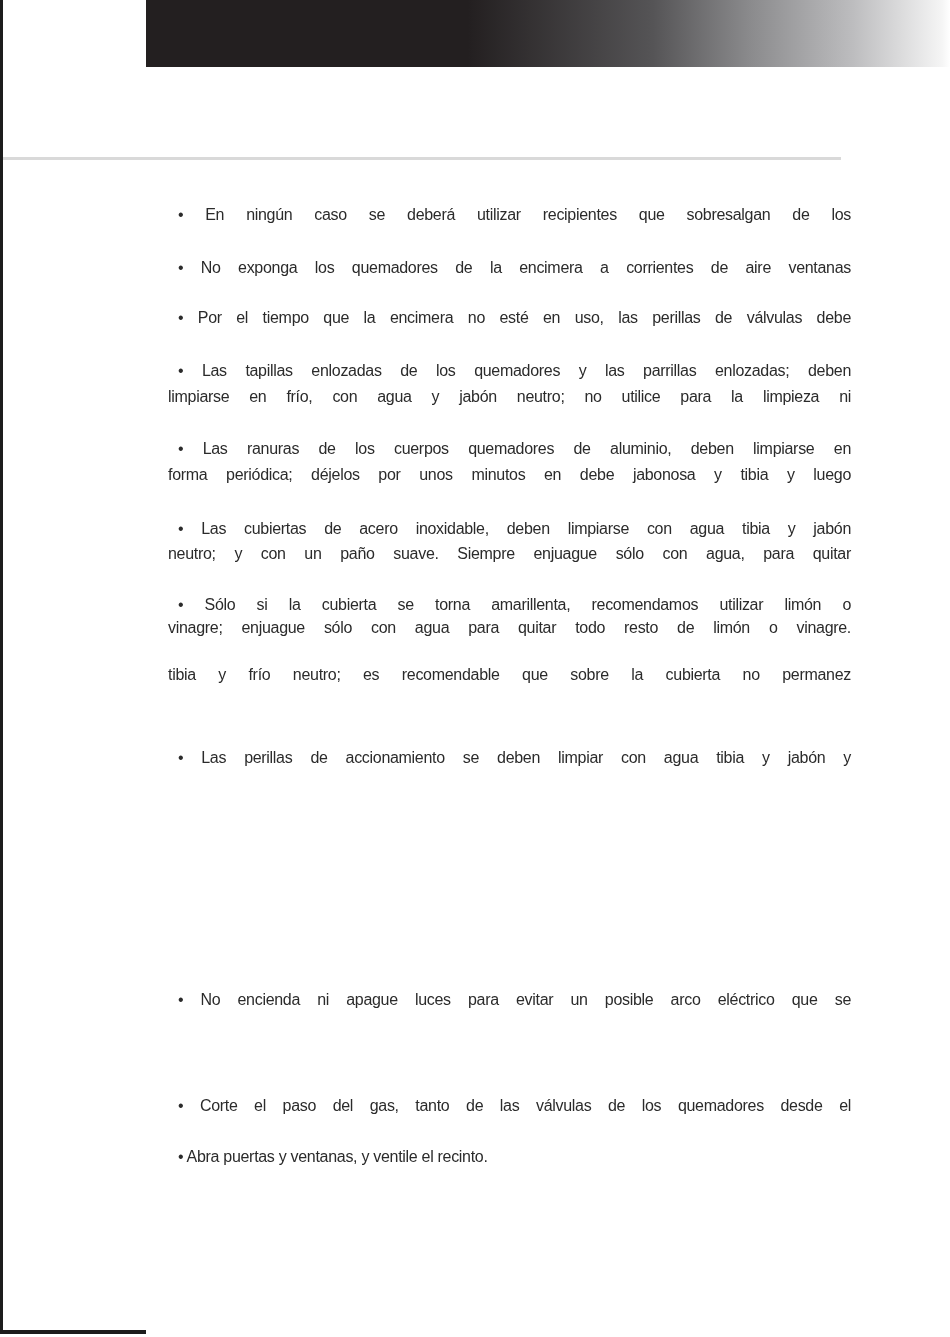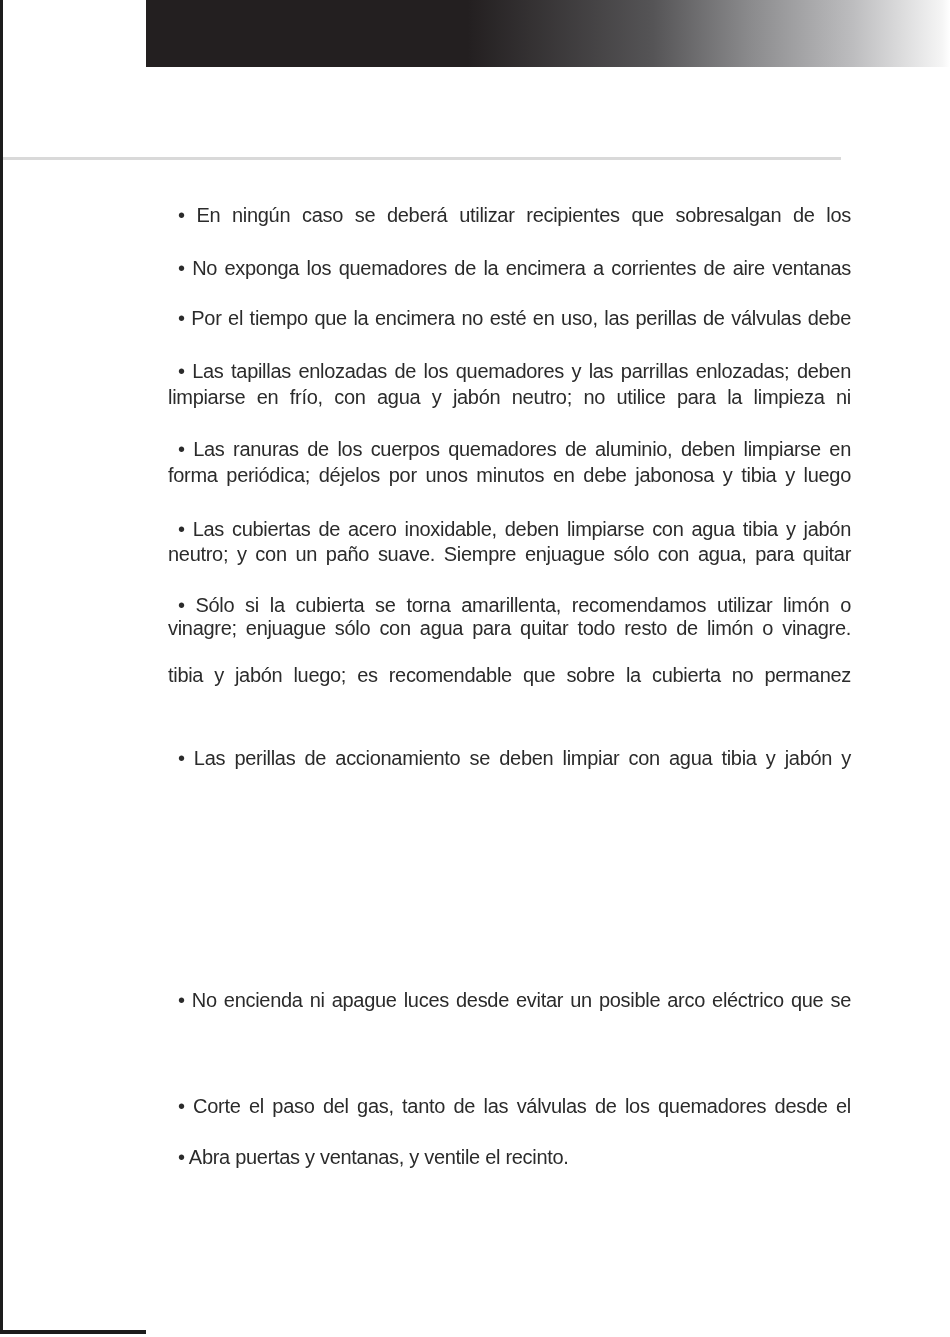--- a/index.html
+++ b/index.html
@@ -56,21 +56,21 @@
     left: 0; top: 1330px;
     width: 146px; height: 4px;
     background: #1c1c1c;
   }
 
   
   .ln {
     position: absolute;
     left: 168px;
     width: 683px;
-    font-size: 20px;
+    font-size: 16px;
     line-height: 26px;
     letter-spacing: -0.3px;
     color: #2b2b2b;
   }
   .ln.j {
     text-align: justify;
     text-align-last: justify;
   }
   .ln.b { text-indent: 10px; }
 
@@ -131,23 +131,23 @@
   <div class="ln j b" style="top:255px">• No exponga los quemadores de la encimera a corrientes de aire ventanas</div>
   <div class="ln j b" style="top:305px">• Por el tiempo que la encimera no esté en uso, las perillas de válvulas debe</div>
   <div class="ln j b" style="top:358px">• Las tapillas enlozadas de los quemadores y las parrillas enlozadas; deben</div>
   <div class="ln j" style="top:384px">limpiarse en frío, con agua y jabón neutro; no utilice para la limpieza ni</div>
   <div class="ln j b" style="top:436px">• Las ranuras de los cuerpos quemadores de aluminio, deben limpiarse en</div>
   <div class="ln j" style="top:462px">forma periódica; déjelos por unos minutos en debe jabonosa y tibia y luego</div>
   <div class="ln j b" style="top:516px">• Las cubiertas de acero inoxidable, deben limpiarse con agua tibia y jabón</div>
   <div class="ln j" style="top:541px">neutro; y con un paño suave. Siempre enjuague sólo con agua, para quitar</div>
   <div class="ln j b" style="top:592px">• Sólo si la cubierta se torna amarillenta, recomendamos utilizar limón o</div>
   <div class="ln j" style="top:615px">vinagre; enjuague sólo con agua para quitar todo resto de limón o vinagre.</div>
-  <div class="ln j" style="top:662px">tibia y jabón luego; es recomendable que sobre la cubierta no permanez</div>
+  <div class="ln j" style="top:662px">tibia y frío neutro; es recomendable que sobre la cubierta no permanez</div>
   <div class="ln j b" style="top:745px">• Las perillas de accionamiento se deben limpiar con agua tibia y jabón y</div>
-  <div class="ln j b" style="top:987px">• No encienda ni apague luces desde evitar un posible arco eléctrico que se</div>
+  <div class="ln j b" style="top:987px">• No encienda ni apague luces para evitar un posible arco eléctrico que se</div>
   <div class="ln j b" style="top:1093px">• Corte el paso del gas, tanto de las válvulas de los quemadores desde el</div>
   <div class="ln b" style="top:1144px">• Abra puertas y ventanas, y ventile el recinto.</div>
 
   <div class="banner bottom">
     <div class="logo">
       <span class="logo-text">sindelen</span>
       <span class="mark">
         <span class="disc"></span>
         <span class="bite"></span>
         <span class="dot"></span>

